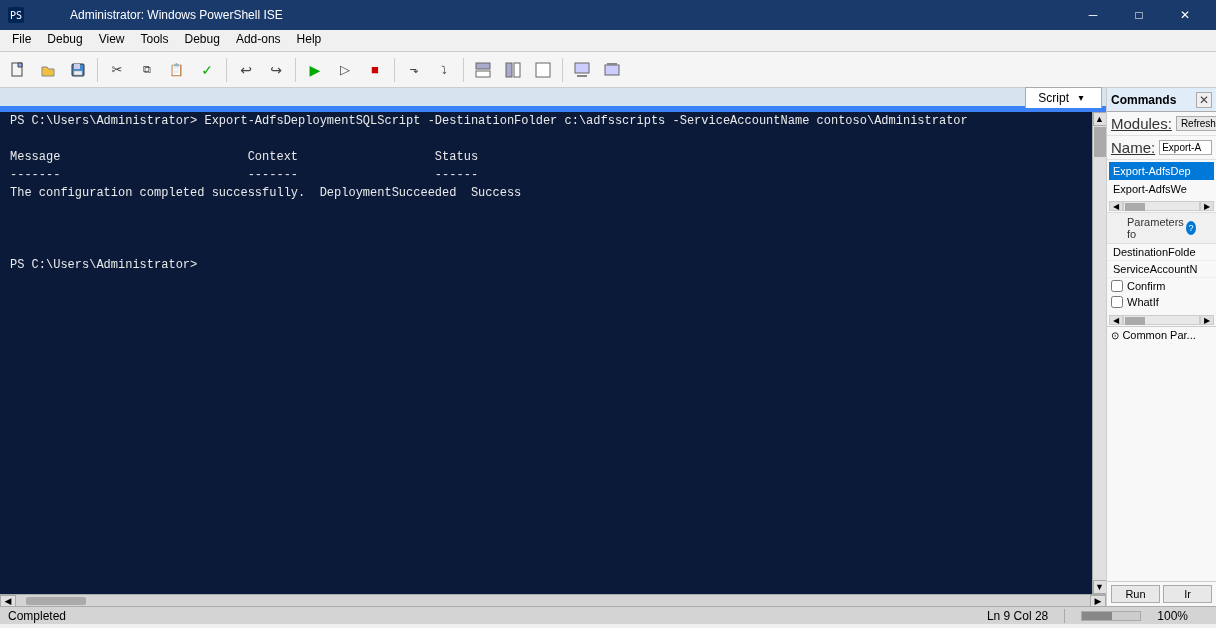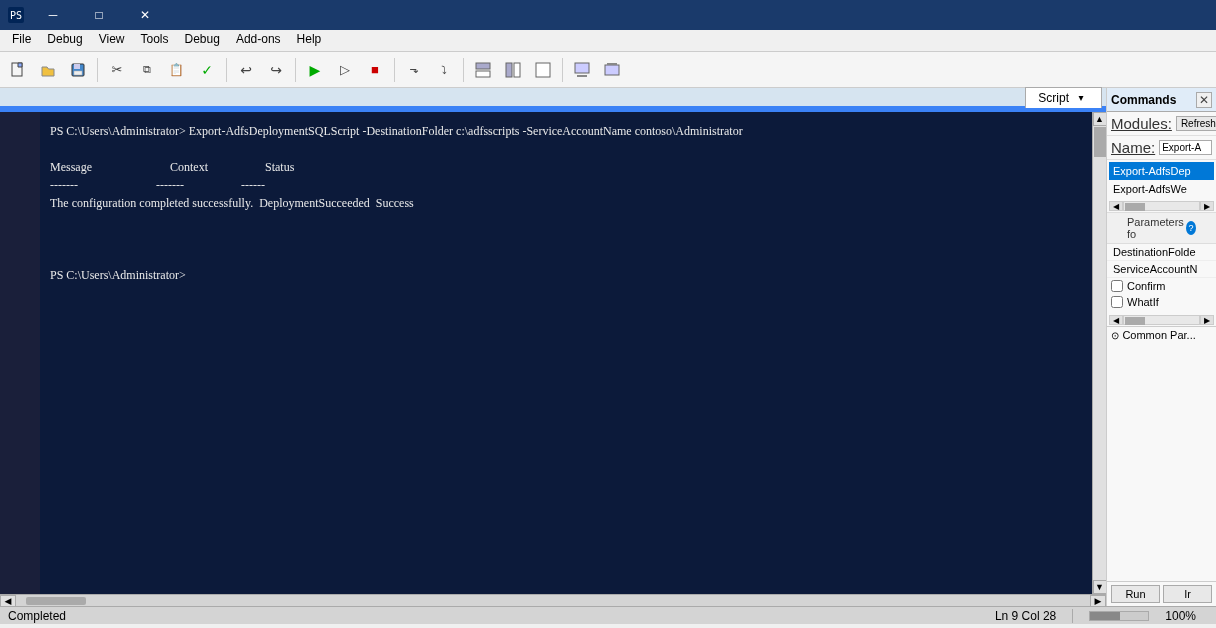--- a/index.html
+++ b/index.html
@@ -8,20 +8,21 @@
     
     .title-bar {
       height: 30px;
       background: #1a3a6b;
       display: flex;
       align-items: center;
       padding: 0 8px;
       color: white;
       font-size: 12px;
       user-select: none;
+      gap: 40px;
     }
     .title-bar-icon { width: 16px; height: 16px; margin-right: 6px; }
     .title-bar-text { flex: 1; font-size: 12px; }
     .title-bar-controls { display: flex; gap: 0; }
     .title-bar-btn {
       width: 46px; height: 30px;
       display: flex; align-items: center; justify-content: center;
       cursor: pointer; font-size: 12px; color: white;
       background: transparent;
       border: none;
@@ -103,27 +104,26 @@
     }
     .console-tab-dropdown {
       width: 16px; height: 16px;
       display: flex; align-items: center; justify-content: center;
       font-size: 10px; cursor: pointer;
     }
     .console-content {
       flex: 1;
       background: #0c1a3a;
       color: #eaeaea;
-      font-family: Liberation Serif, serif;
+      font-family: Liberation Mono, monospace;
       font-size: 12px;
-      padding: 10px 10px;
+      padding: 0 10px;
       overflow-y: auto;
       white-space: pre-wrap;
       line-height: 1.5;
-      margin-left: 40px;
     }
     .console-scrollbar-x {
       height: 12px;
       background: #d4d4d4;
       border-top: 1px solid #aaa;
       display: flex; align-items: center;
     }
     .scrollbar-thumb {
       width: 60px; height: 8px;
       background: #aaa;
@@ -274,21 +274,21 @@
       border-top: 1px solid #aaa;
       display: flex;
       align-items: center;
       padding: 0 8px;
       font-size: 12px;
       color: #000;
     }
     .status-left { flex: 1; }
     .status-right { display: flex; gap: 16px; align-items: center; }
     .status-sep { width: 1px; height: 14px; background: #aaa; }
-    .status-zoom { margin-right: 12px; }
+    .status-zoom { margin-right: 20px; }
 
     
     .console-outer {
       display: flex;
       flex: 1;
       overflow: hidden;
     }
     .console-vscroll {
       width: 14px;
       background: #d4d4d4;
@@ -312,20 +312,21 @@
 </head>
 <body>
 
 <div class="title-bar">
   <div class="title-bar-icon">
     <svg width="16" height="16" viewBox="0 0 16 16">
       <rect width="16" height="16" rx="2" fill="#012456"></rect>
       <text x="2" y="12" font-size="10" fill="white" font-family="monospace">PS</text>
     </svg>
   </div>
+  <span class="title-bar-text">Administrator: Windows PowerShell ISE</span>
   <div class="title-bar-controls">
     <button class="title-bar-btn">─</button>
     <button class="title-bar-btn">□</button>
     <button class="title-bar-btn close">✕</button>
   </div>
 </div>
 
 <div class="menu-bar">
   <span class="menu-item">File</span>
   <span class="menu-item">Debug</span>

